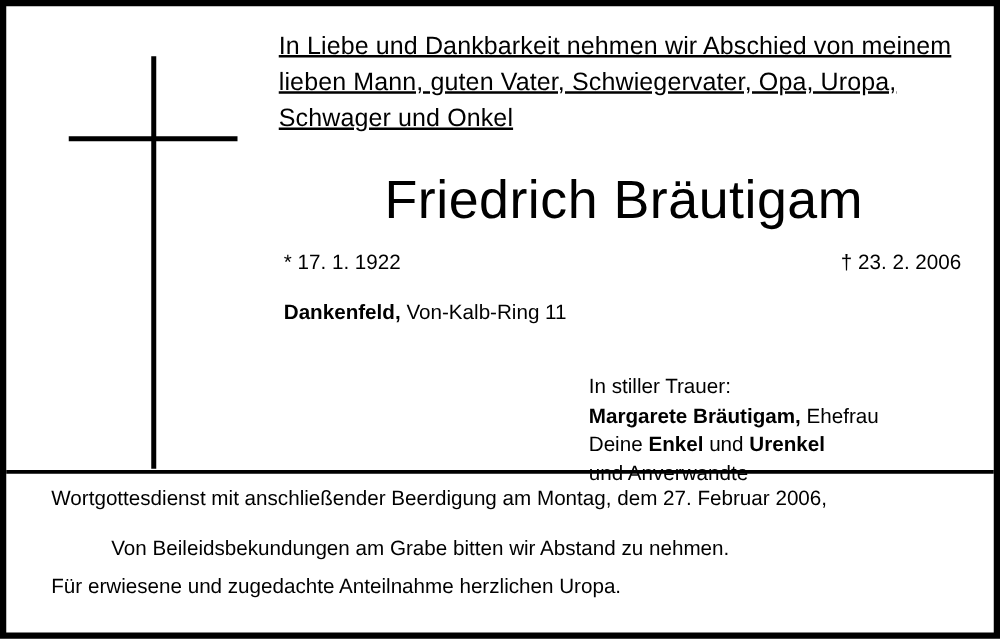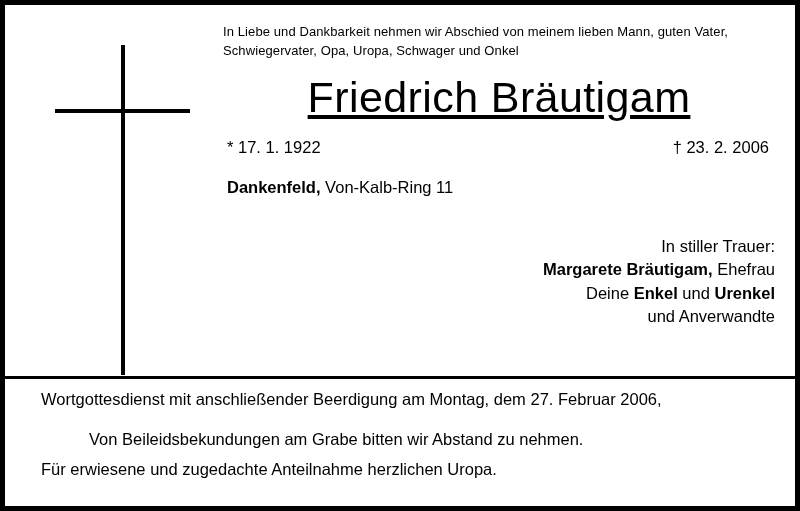--- a/index.html
+++ b/index.html
@@ -52,32 +52,32 @@
     background: #000000;
   }
   
   .content {
     position: absolute;
     left: 218px;
     top: 18px;
     width: 552px;
   }
   .intro {
-    font-size: 13px;
+    font-size: 20px;
     line-height: 1.45;
     letter-spacing: 0.1px;
+    text-decoration: underline;
   }
   .name {
-    margin-top: 14px;
+    margin-top: 28px;
     font-size: 43px;
     line-height: 1.05;
     text-align: center;
     letter-spacing: 0.4px;
     white-space: nowrap;
-    text-decoration: underline;
   }
   .dates {
     margin-top: 18px;
     display: flex;
     justify-content: space-between;
     font-size: 16.5px;
   }
   .dates .birth {
     padding-left: 4px;
   }
@@ -93,21 +93,20 @@
     font-weight: bold;
   }
   .mourners {
     margin-top: 38px;
     font-size: 16.5px;
     line-height: 1.42;
     padding-left: 248px;
   }
   .mourners .line {
     white-space: nowrap;
-    text-align: right;
   }
   .mourners b {
     font-weight: bold;
   }
   
   .divider {
     position: absolute;
     left: 0;
     right: 0;
     top: 371px;

